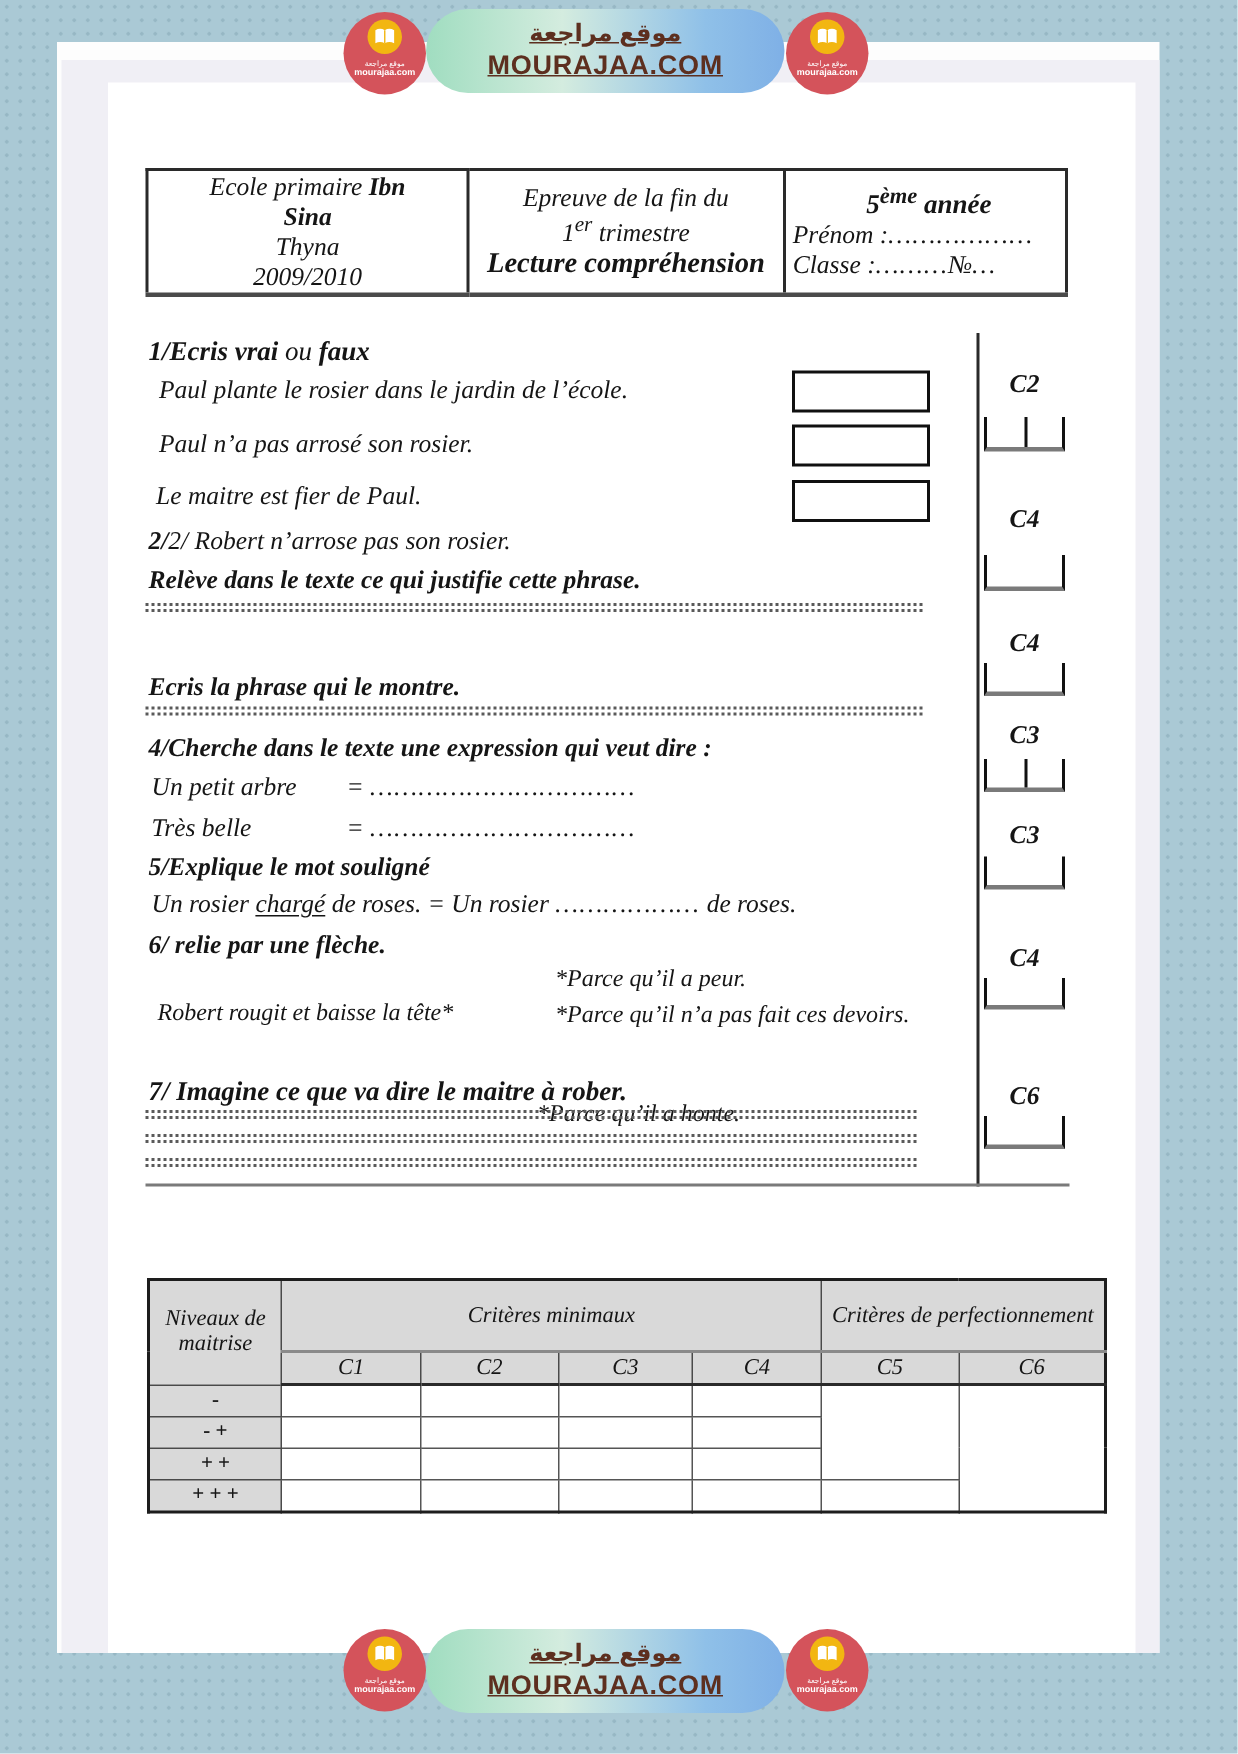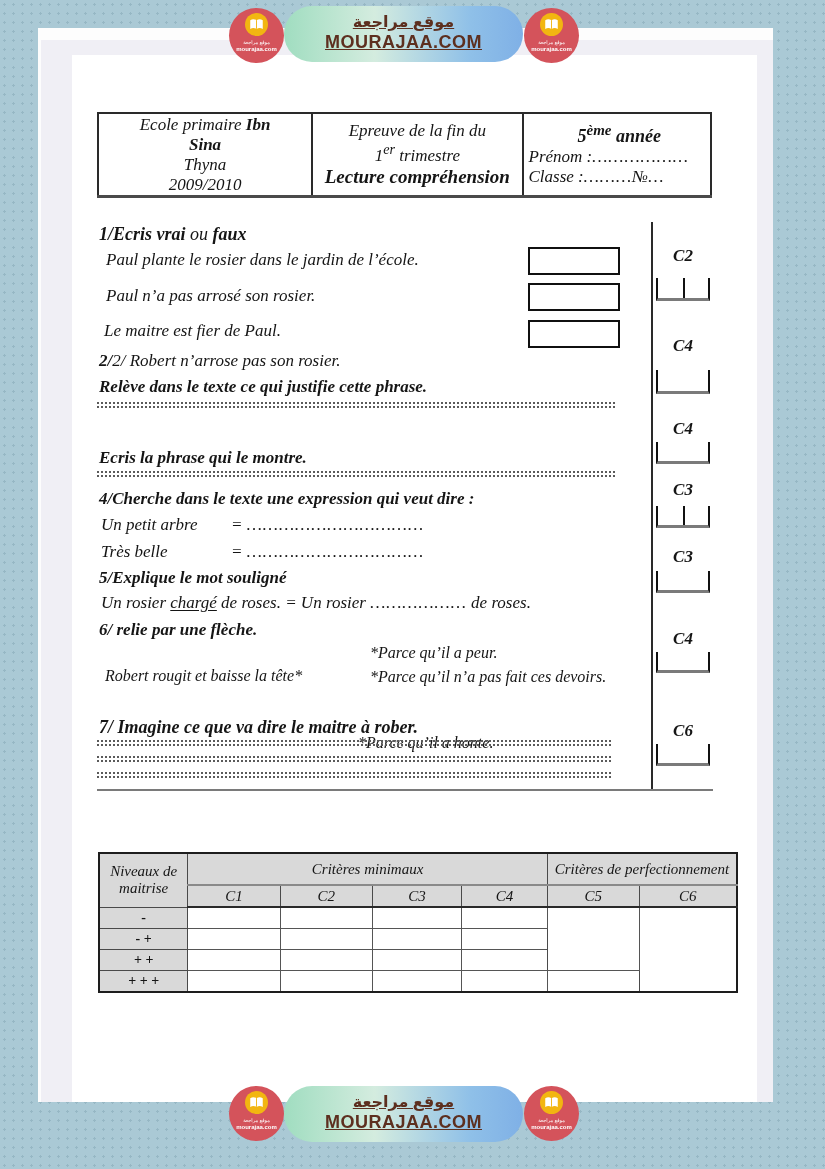--- a/index.html
+++ b/index.html
@@ -200,21 +200,21 @@
     <colgroup>
       <col style="width:89px">
         <col style="width:93px">
         <col style="width:92px">
         <col style="width:90px">
       <col style="width:86px">
         <col style="width:92px">
         <col style="width:98px">
     </colgroup>
     <tbody>
-        <tr style="height:32px;">
+        <tr style="height:48px;">
       <th rowspan="2">Niveaux de maitrise</th>
       <th colspan="4" class="grp">Critères minimaux</th>
       <th colspan="2" class="grp">Critères de perfectionnement</th>
     </tr>
     <tr class="chead" style="height:22px;">
       <th>C1</th>
       <th>C2</th>
       <th>C3</th>
       <th>C4</th>
       <th>C5</th>

